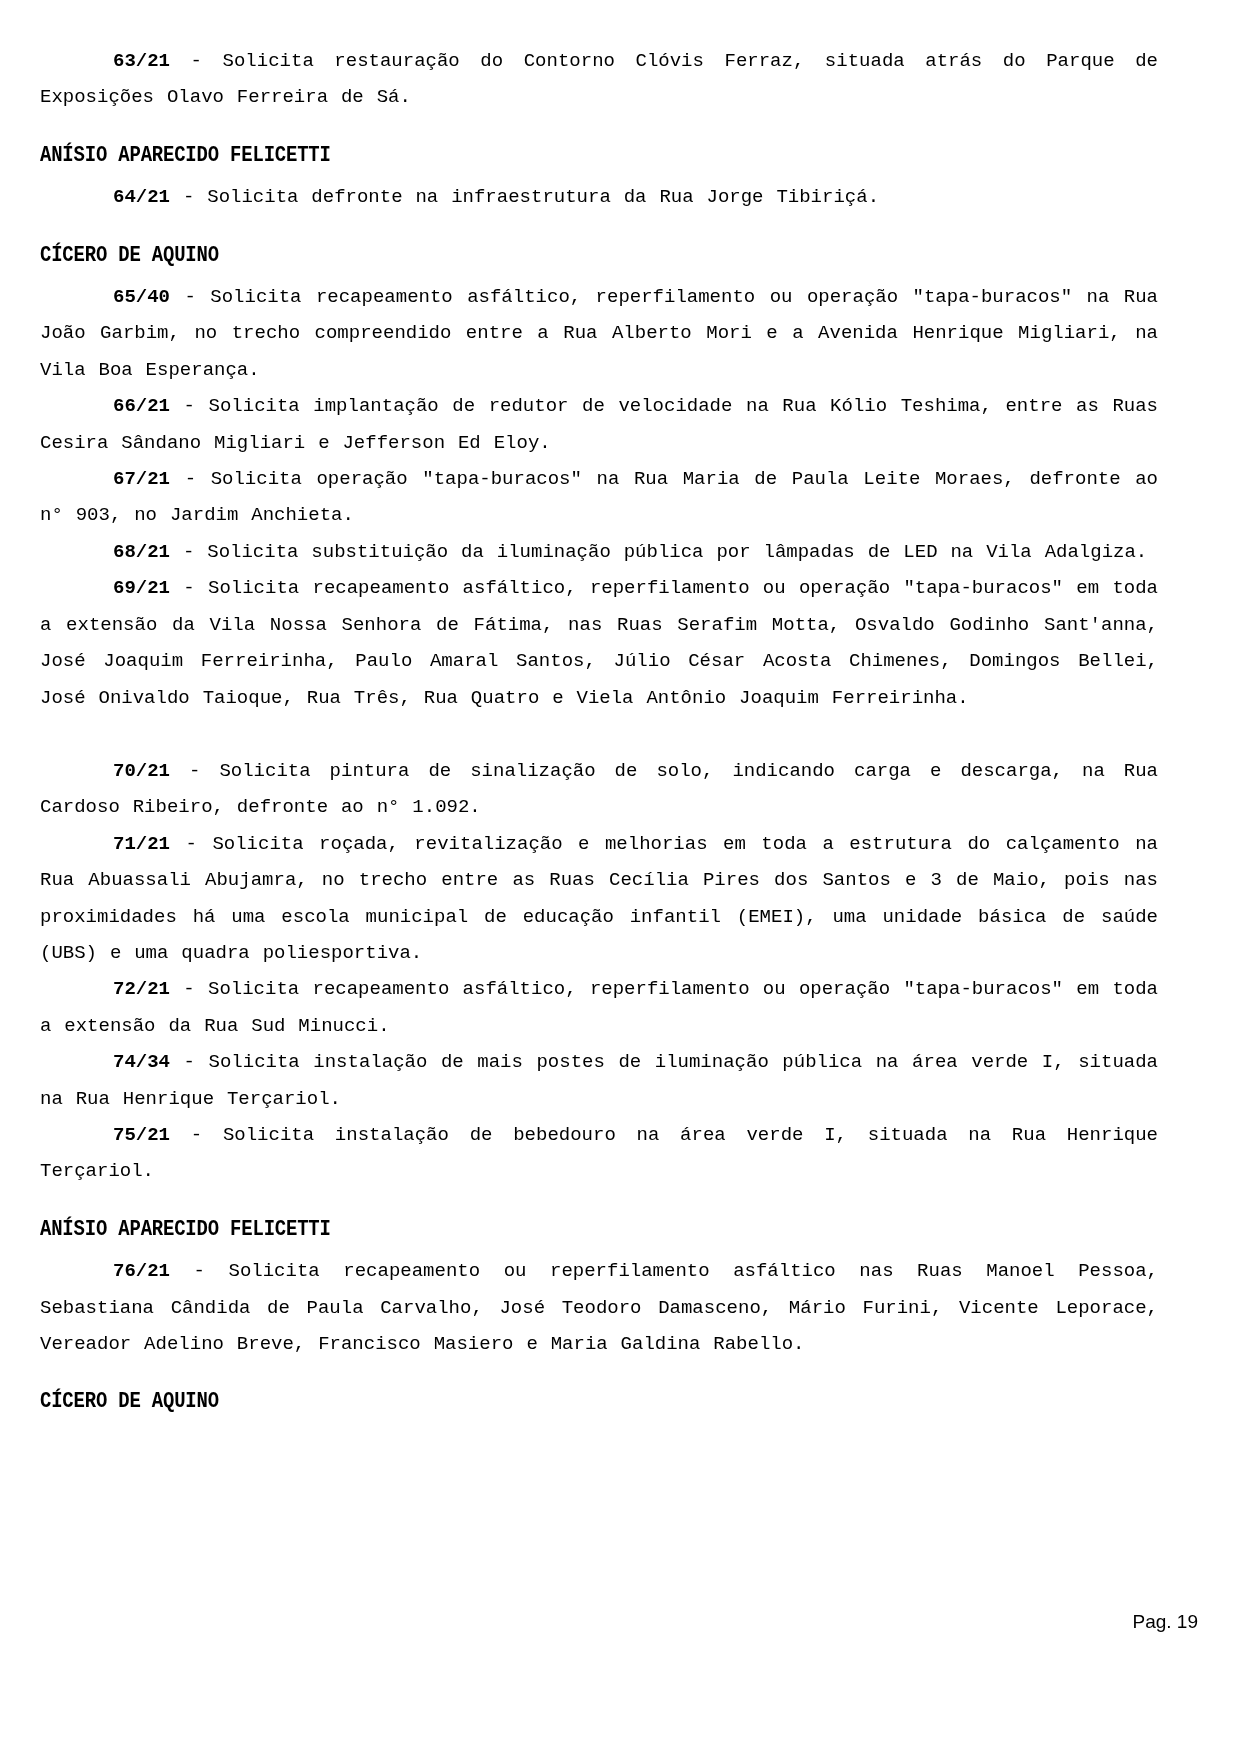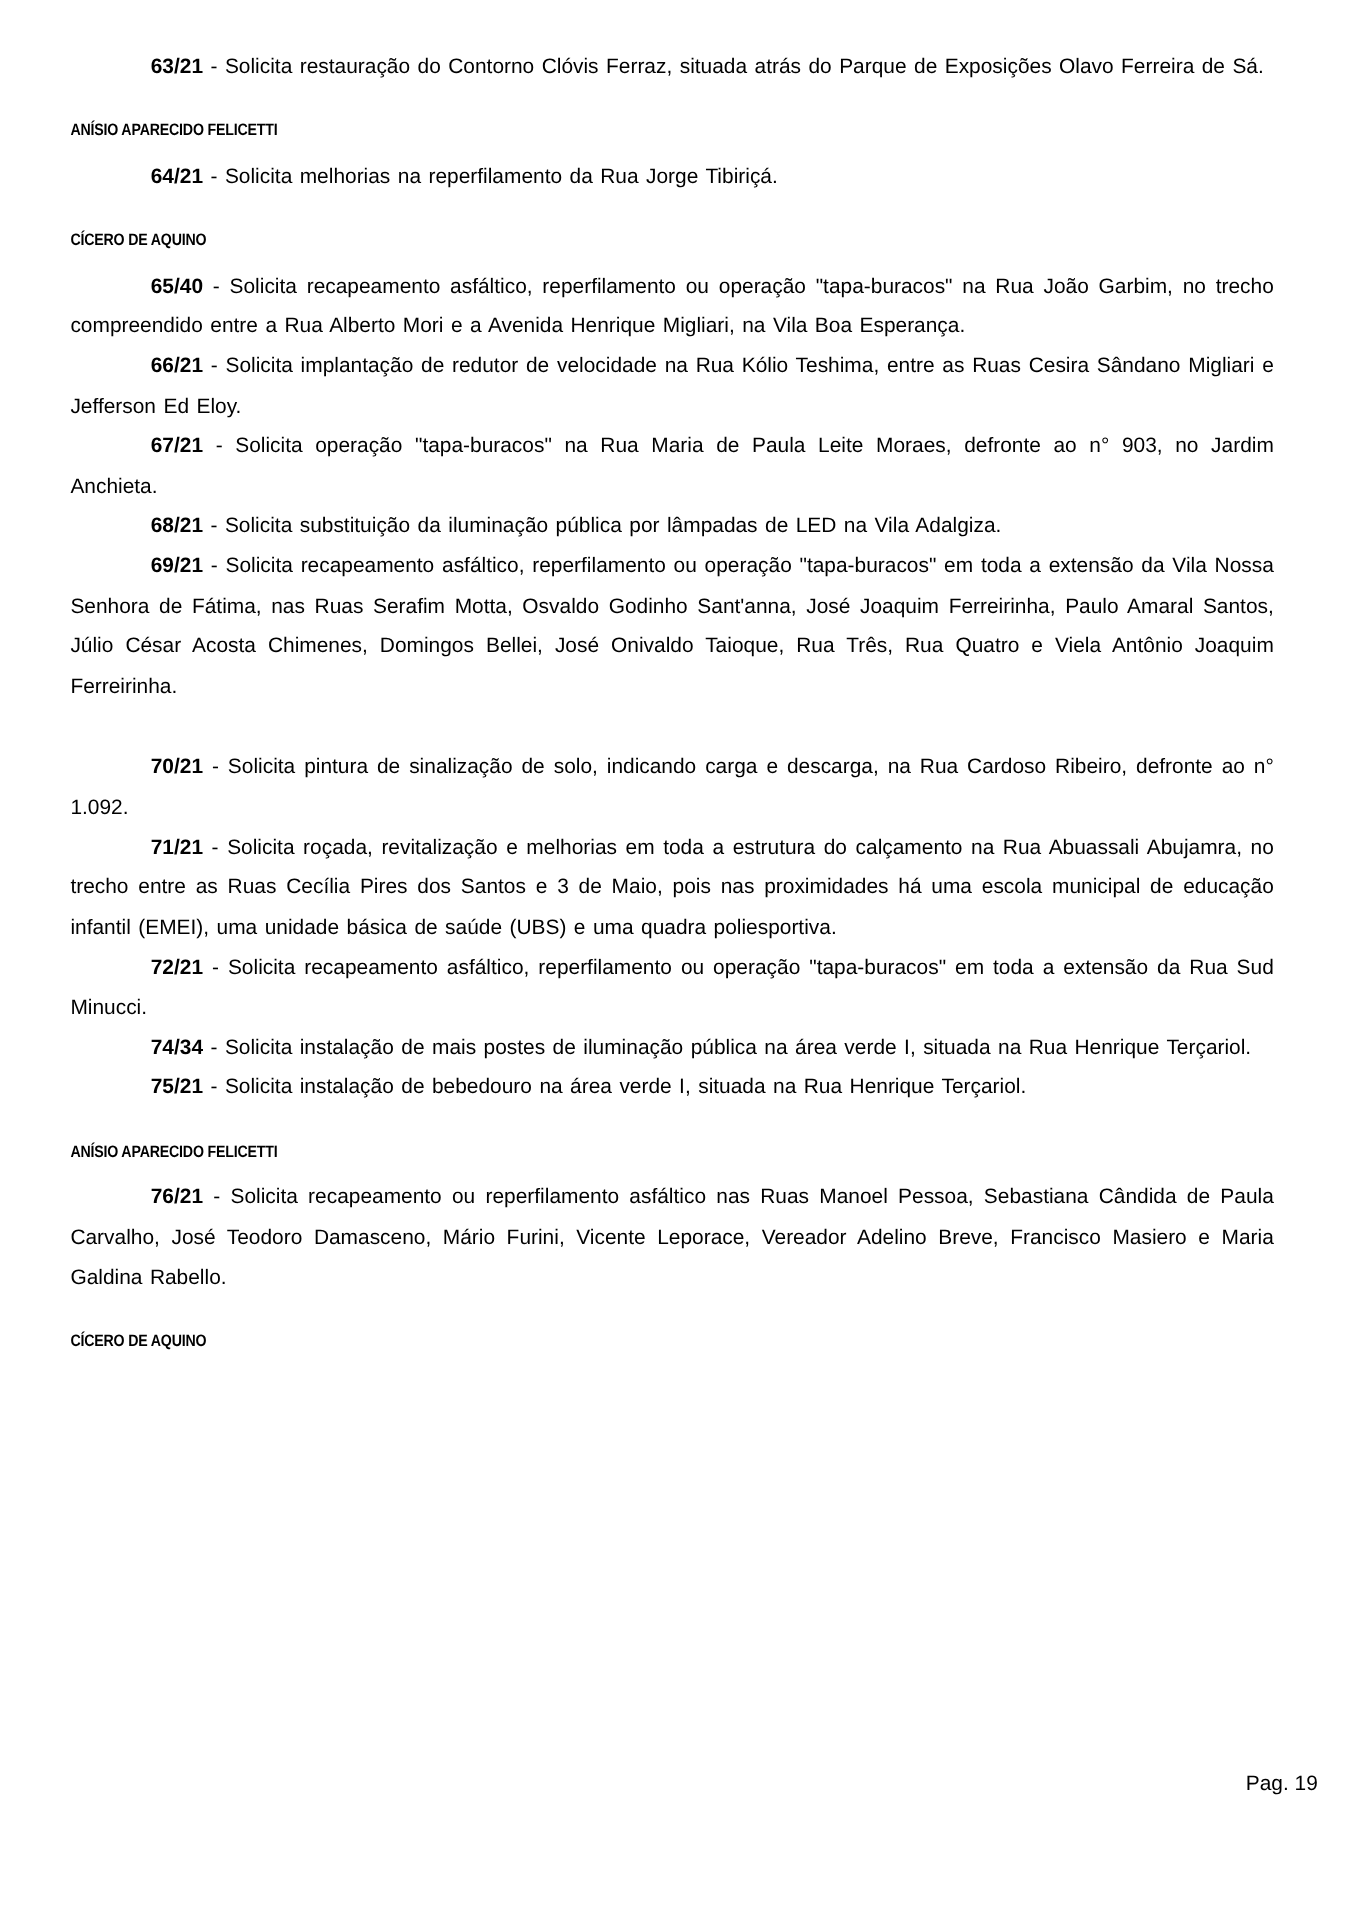--- a/index.html
+++ b/index.html
@@ -6,36 +6,37 @@
   body {
     width: 1240px;
     height: 1755px;
     background: #ffffff;
     color: #000000;
     font-family: "Liberation Sans", "DejaVu Sans", sans-serif;
     position: relative;
     overflow: hidden;
   }
   .content {
-    padding: 43px 82px 0 64px;
+    padding: 43px 82px 0 40px;
+    font-family: Liberation Mono, monospace;
   }
   .para {
     margin: 0;
     text-align: justify;
     text-indent: 73px;
     font-size: 19px;
     line-height: 36.4px;
     word-spacing: 1.5px;
   }
   .para .num {
     font-weight: bold;
   }
   .heading {
     margin: 22px 0 5px 0;
-    font-size: 15px;
+    font-size: 22px;
     line-height: 36.4px;
     font-weight: bold;
   }
   .heading-inner {
     display: inline-block;
     transform: scaleX(0.86);
     transform-origin: 0 50%;
     white-space: nowrap;
     letter-spacing: -0.2px;
   }
@@ -53,21 +54,21 @@
 </head>
 <body>
 
 <div class="page">
   <main class="content">
 
     <p class="para"><b class="num">63/21</b> <span>- Solicita restauração do Contorno Clóvis Ferraz, situada atrás do Parque de Exposições Olavo Ferreira de Sá.</span></p>
 
     <div class="heading"><span class="heading-inner">ANÍSIO APARECIDO FELICETTI</span></div>
 
-    <p class="para"><b class="num">64/21</b> <span>- Solicita melhorias na reperfilamento da Rua Jorge Tibiriçá.</span></p>
+    <p class="para"><b class="num">64/21</b> <span>- Solicita defronte na infraestrutura da Rua Jorge Tibiriçá.</span></p>
 
     <div class="heading"><span class="heading-inner">CÍCERO DE AQUINO</span></div>
 
     <p class="para"><b class="num">65/40</b> <span>- Solicita recapeamento asfáltico, reperfilamento ou operação "tapa-buracos" na Rua João Garbim, no trecho compreendido entre a Rua Alberto Mori e a Avenida Henrique Migliari, na Vila Boa Esperança.</span></p>
 
     <p class="para"><b class="num">66/21</b> <span>- Solicita implantação de redutor de velocidade na Rua Kólio Teshima, entre as Ruas Cesira Sândano Migliari e Jefferson Ed Eloy.</span></p>
 
     <p class="para"><b class="num">67/21</b> <span>- Solicita operação "tapa-buracos" na Rua Maria de Paula Leite Moraes, defronte ao n° 903, no Jardim Anchieta.</span></p>
 
     <p class="para"><b class="num">68/21</b> <span>- Solicita substituição da iluminação pública por lâmpadas de LED na Vila Adalgiza.</span></p>

